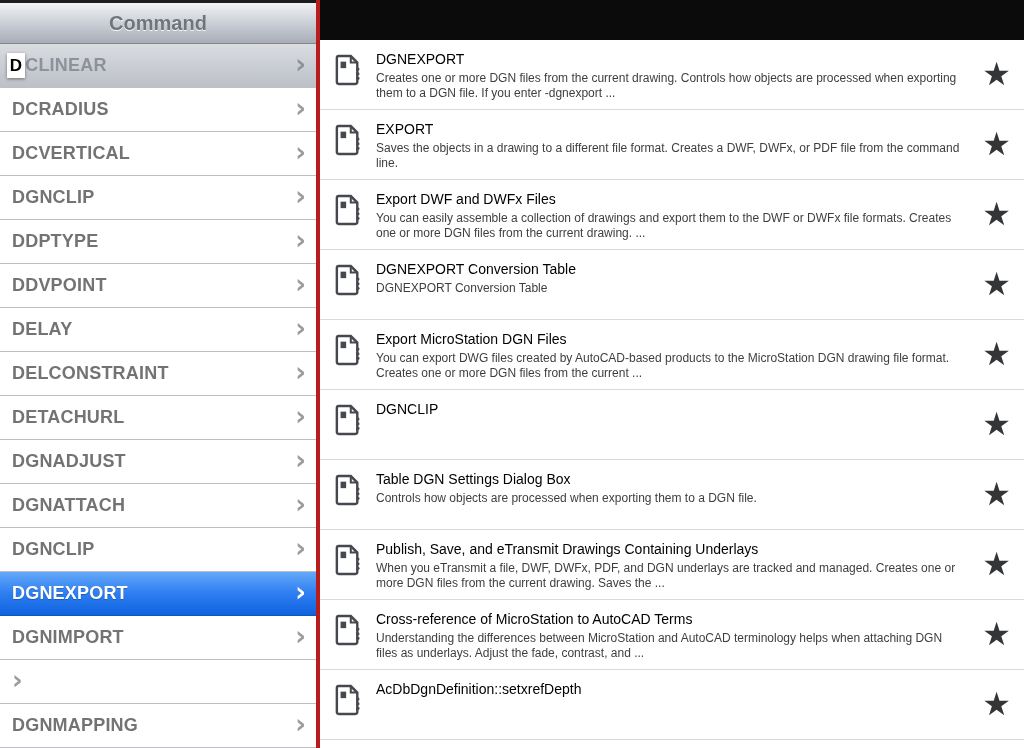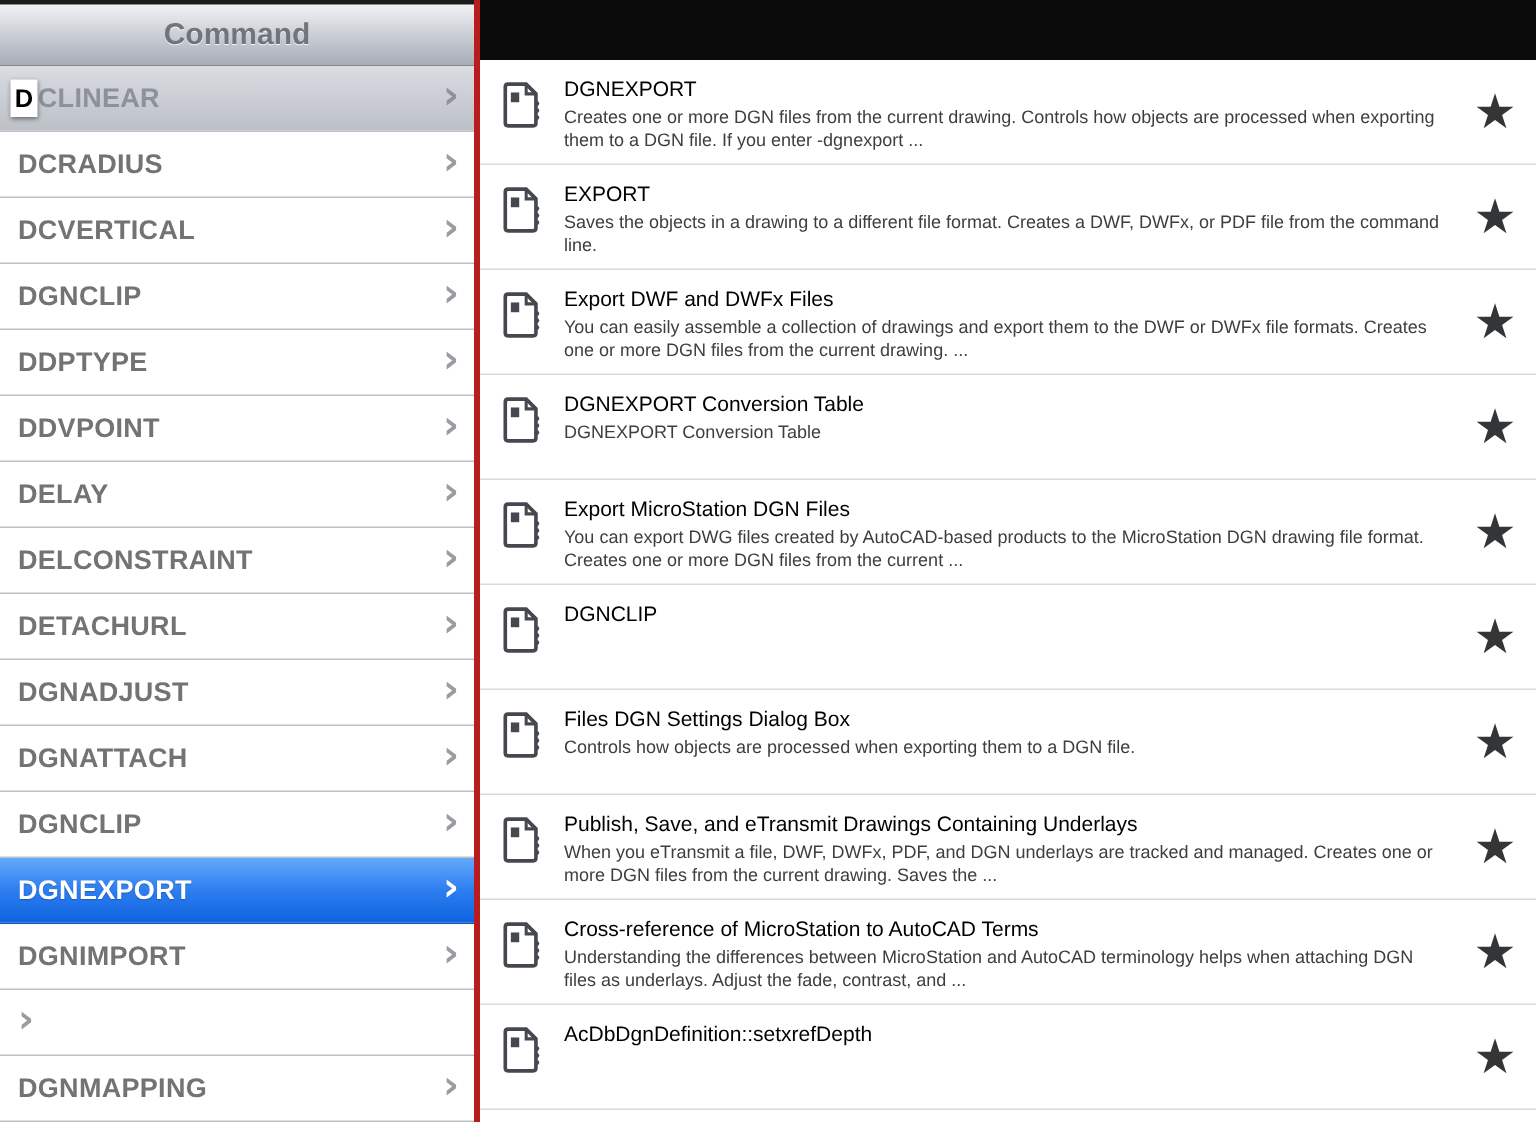--- a/index.html
+++ b/index.html
@@ -285,21 +285,21 @@
         <svg viewBox="0 0 28 34" width="26" height="32">
             <path d="M4 2 h13 l7 7 v21 q0 2 -2 2 H4 q-2 0 -2 -2 V4 q0 -2 2 -2 z" fill="#fff" stroke="#45494f" stroke-width="2.6"></path>
             <path d="M17 2 v7 h7" fill="none" stroke="#45494f" stroke-width="2.2"></path>
             <rect x="6" y="8" width="6" height="7" fill="#45494f"></rect>
             <circle cx="24.7" cy="16" r="1.7" fill="#45494f"></circle>
             <circle cx="24.7" cy="21" r="1.7" fill="#45494f"></circle>
             <circle cx="24.7" cy="26" r="1.7" fill="#45494f"></circle>
           </svg>
       </span>
       <span class="rtext">
-        <div class="rtitle">Files DGN Settings Dialog Box</div>
+        <div class="rtitle">Table DGN Settings Dialog Box</div>
         <div class="rdesc">Controls how objects are processed when exporting them to a DGN file.</div>
       </span>
       <span class="star">★</span>
     </div>
 
     <div class="rrow">
       <span class="doc-icon">
         <svg viewBox="0 0 28 34" width="26" height="32">
             <path d="M4 2 h13 l7 7 v21 q0 2 -2 2 H4 q-2 0 -2 -2 V4 q0 -2 2 -2 z" fill="#fff" stroke="#45494f" stroke-width="2.6"></path>
             <path d="M17 2 v7 h7" fill="none" stroke="#45494f" stroke-width="2.2"></path>

